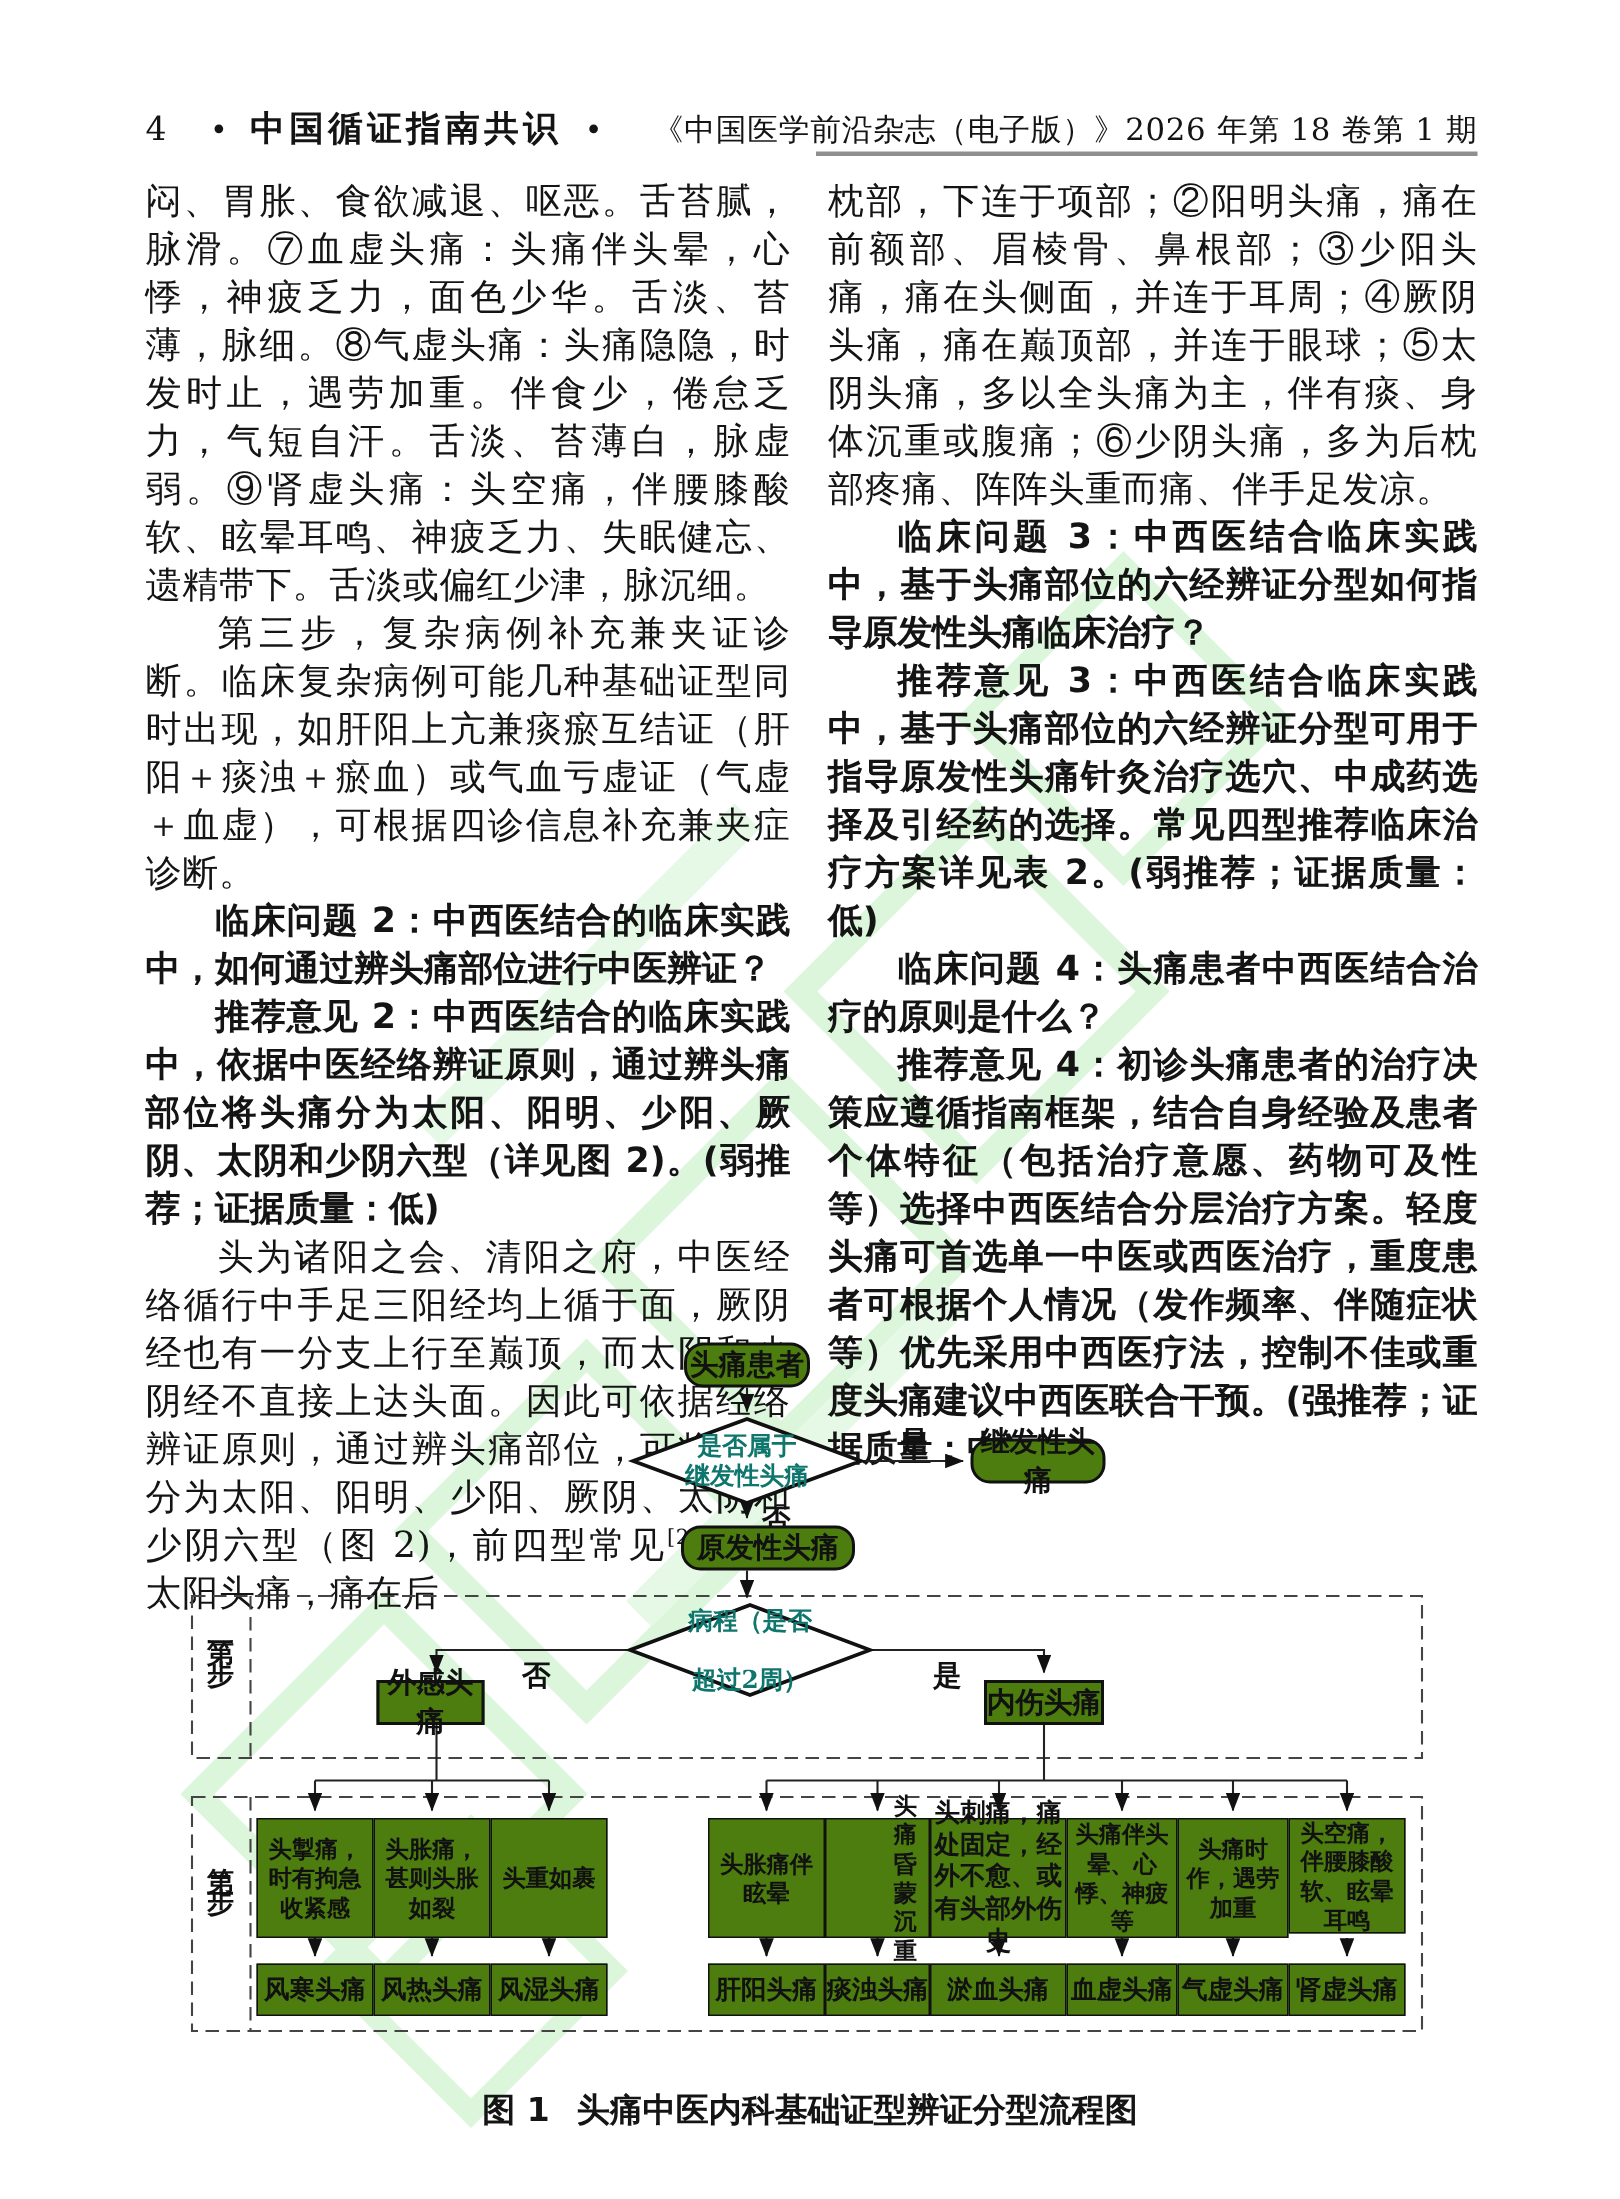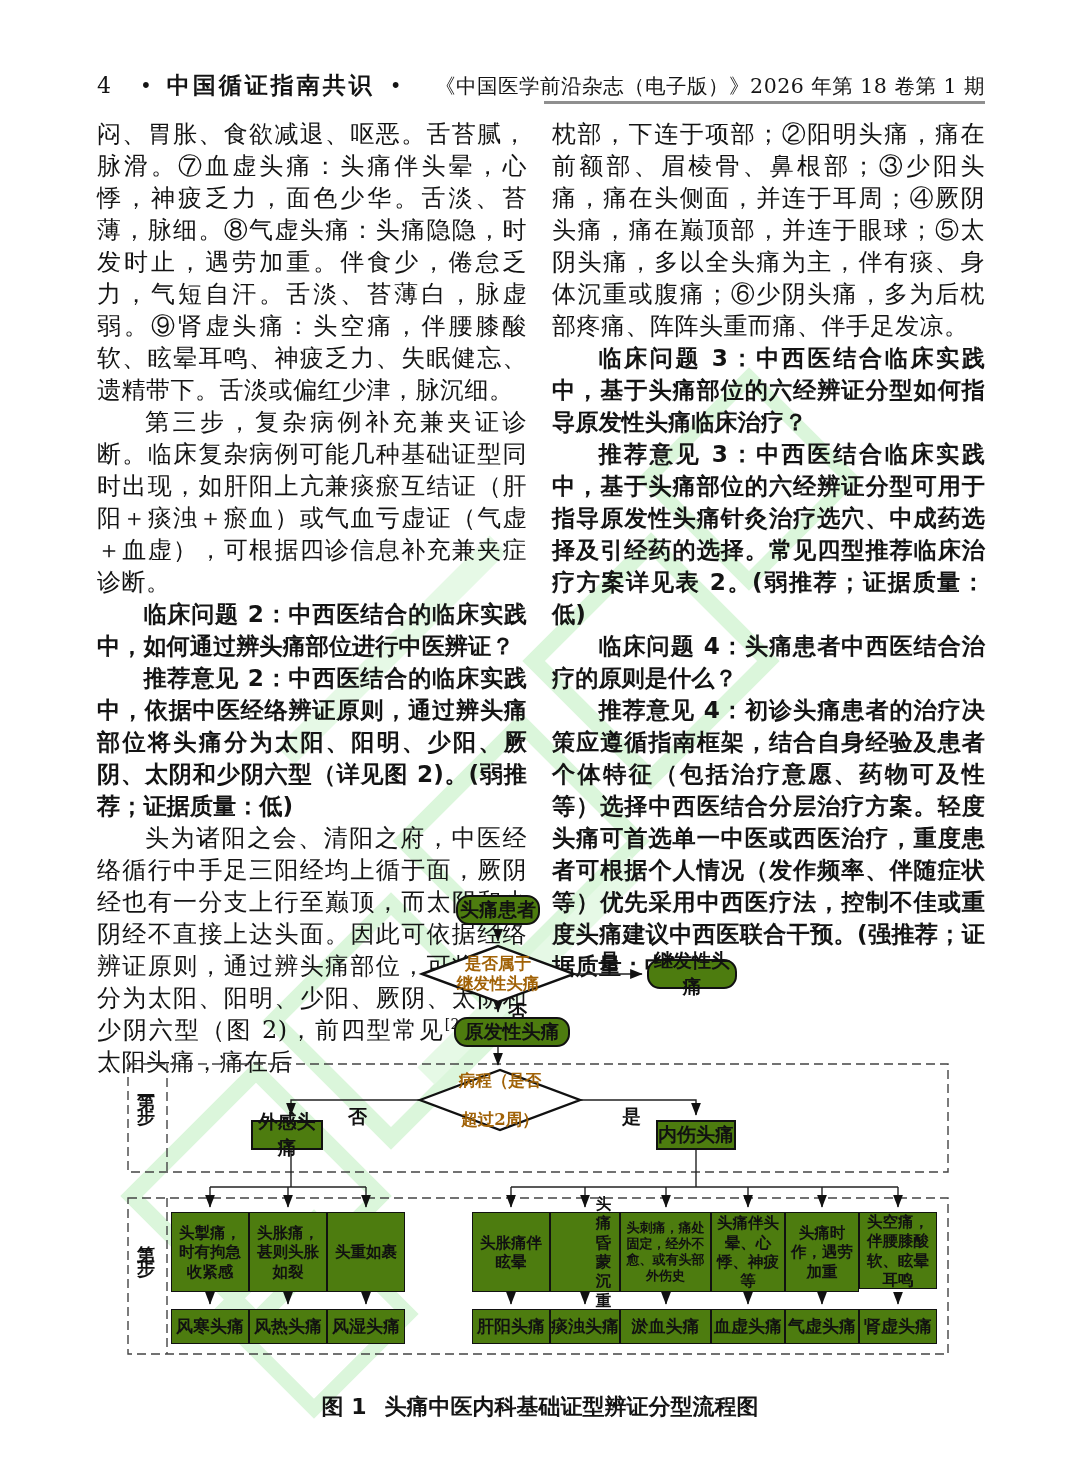--- a/index.html
+++ b/index.html
@@ -32,21 +32,21 @@
   #flow svg{position:absolute;left:0;top:0;z-index:1;}
   .node{position:absolute;box-sizing:border-box;background:#4d7c0f;display:flex;
         align-items:center;justify-content:center;text-align:center;color:#111;
         font-family:"DejaVu Serif","Liberation Serif",serif;z-index:2;}
   .rnd{border:2.2px solid #111;border-radius:13px;font-size:19px;font-weight:600;}
   .sq{border:2.4px solid #111;font-size:19px;font-weight:600;}
   .sym{border:1.6px solid #111;font-size:15.5px;line-height:1.25;font-weight:600;padding:1px;}
   .dia{border:1.6px solid #111;font-size:17px;font-weight:600;}
   .dtext{position:absolute;z-index:2;display:flex;flex-direction:column;align-items:center;
          justify-content:center;text-align:left;font-size:16.5px;line-height:1.2;
-         font-weight:600;color:#a16207;}
+         font-weight:600;color:#0f766e;}
   .elabel{position:absolute;z-index:2;font-size:19px;font-weight:600;color:#111;}
   .steplabel{position:absolute;z-index:2;writing-mode:vertical-rl;text-orientation:upright;
          font-size:18px;letter-spacing:7px;color:#111;font-weight:600;}
   #fig-caption{position:absolute;top:1392px;left:0;width:1080px;text-align:center;z-index:2;
          font-family:"DejaVu Sans","Liberation Sans",sans-serif;font-weight:700;font-size:22px;}
   #fig-caption .gap{display:inline-block;width:18px;}
 </style>
 </head>
 <body>
 
@@ -161,21 +161,21 @@
     <div class="node rnd" style="left:344px;top:135px;width:116px;height:30px;">原发性头痛</div>
     <div class="node sq" style="left:141px;top:238px;width:72px;height:30px;">外感头痛</div>
     <div class="node sq" style="left:546px;top:238px;width:80px;height:30px;">内伤头痛</div>
 
     <div class="node sym" style="left:61px;top:330px;width:78px;height:80px;">头掣痛，时有拘急收紧感</div>
     <div class="node sym" style="left:139px;top:330px;width:78px;height:80px;">头胀痛，甚则头胀如裂</div>
     <div class="node sym" style="left:217px;top:330px;width:78px;height:80px;">头重如裹</div>
 
     <div class="node sym" style="left:362px;top:330px;width:78px;height:80px;">头胀痛伴眩晕</div>
     <div class="node sym" style="left:440px;top:330px;width:70px;height:80px;padding-left:38px;">头痛昏蒙沉重</div>
-    <div class="node sym" style="left:510px;top:330px;width:91px;height:80px;font-size:13px;">头刺痛，痛处固定，经外不愈、或有头部外伤史</div>
+    <div class="node sym" style="left:510px;top:330px;width:91px;height:80px;font-size:17px;">头刺痛，痛处固定，经外不愈、或有头部外伤史</div>
     <div class="node sym" style="left:601px;top:330px;width:74px;height:80px;">头痛伴头晕、心悸、神疲等</div>
     <div class="node sym" style="left:675px;top:330px;width:74px;height:80px;">头痛时作，遇劳加重</div>
     <div class="node sym" style="left:749px;top:330px;width:78px;height:77px;">头空痛，伴腰膝酸软、眩晕耳鸣</div>
 
     <div class="node dia" style="left:61px;top:427px;width:78px;height:35px;">风寒头痛</div>
     <div class="node dia" style="left:139px;top:427px;width:78px;height:35px;">风热头痛</div>
     <div class="node dia" style="left:217px;top:427px;width:78px;height:35px;">风湿头痛</div>
 
     <div class="node dia" style="left:362px;top:427px;width:78px;height:35px;">肝阳头痛</div>
     <div class="node dia" style="left:440px;top:427px;width:70px;height:35px;">痰浊头痛</div>

